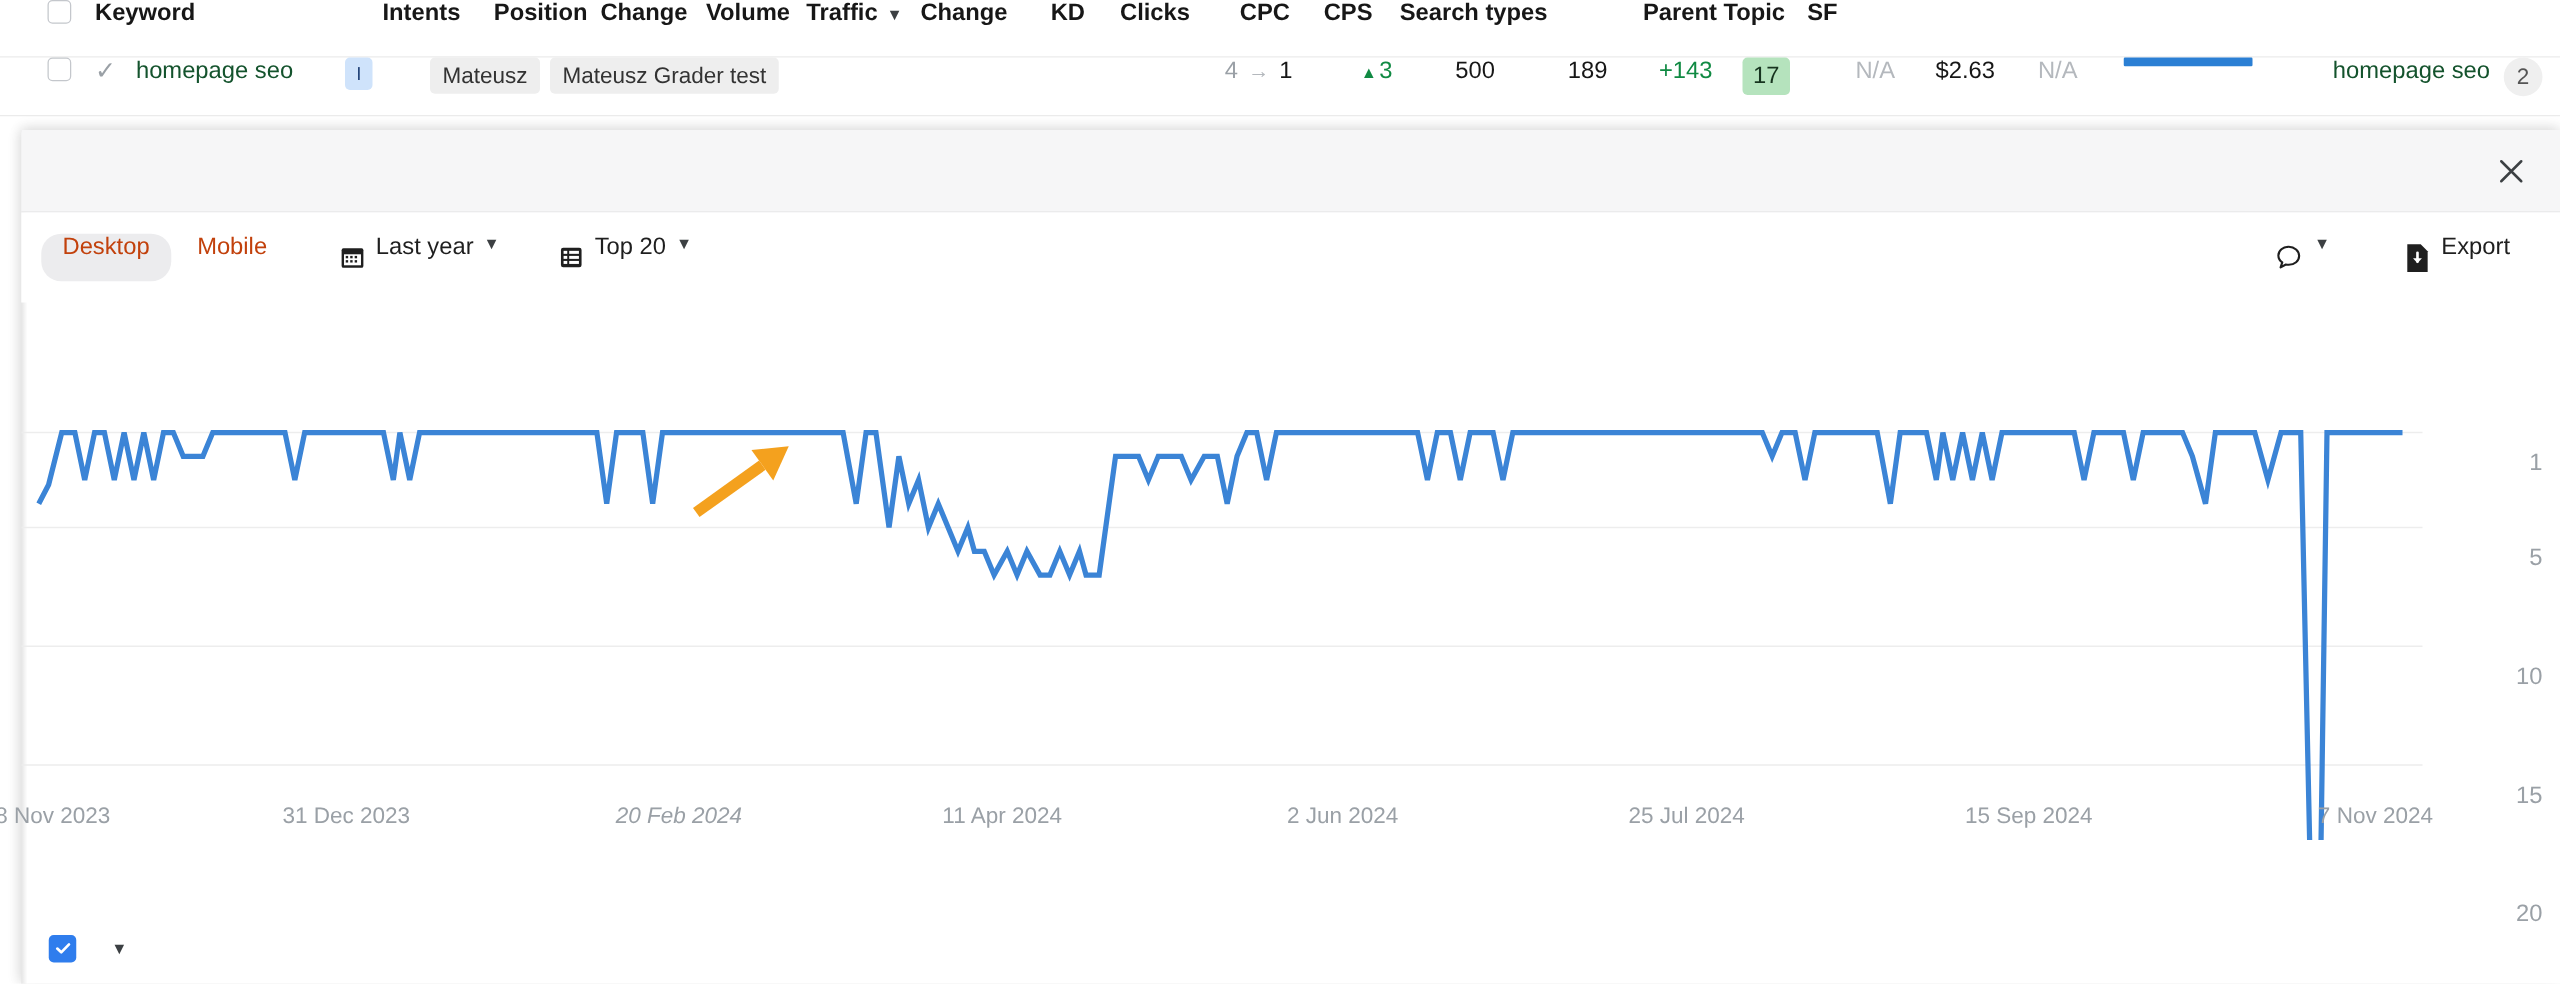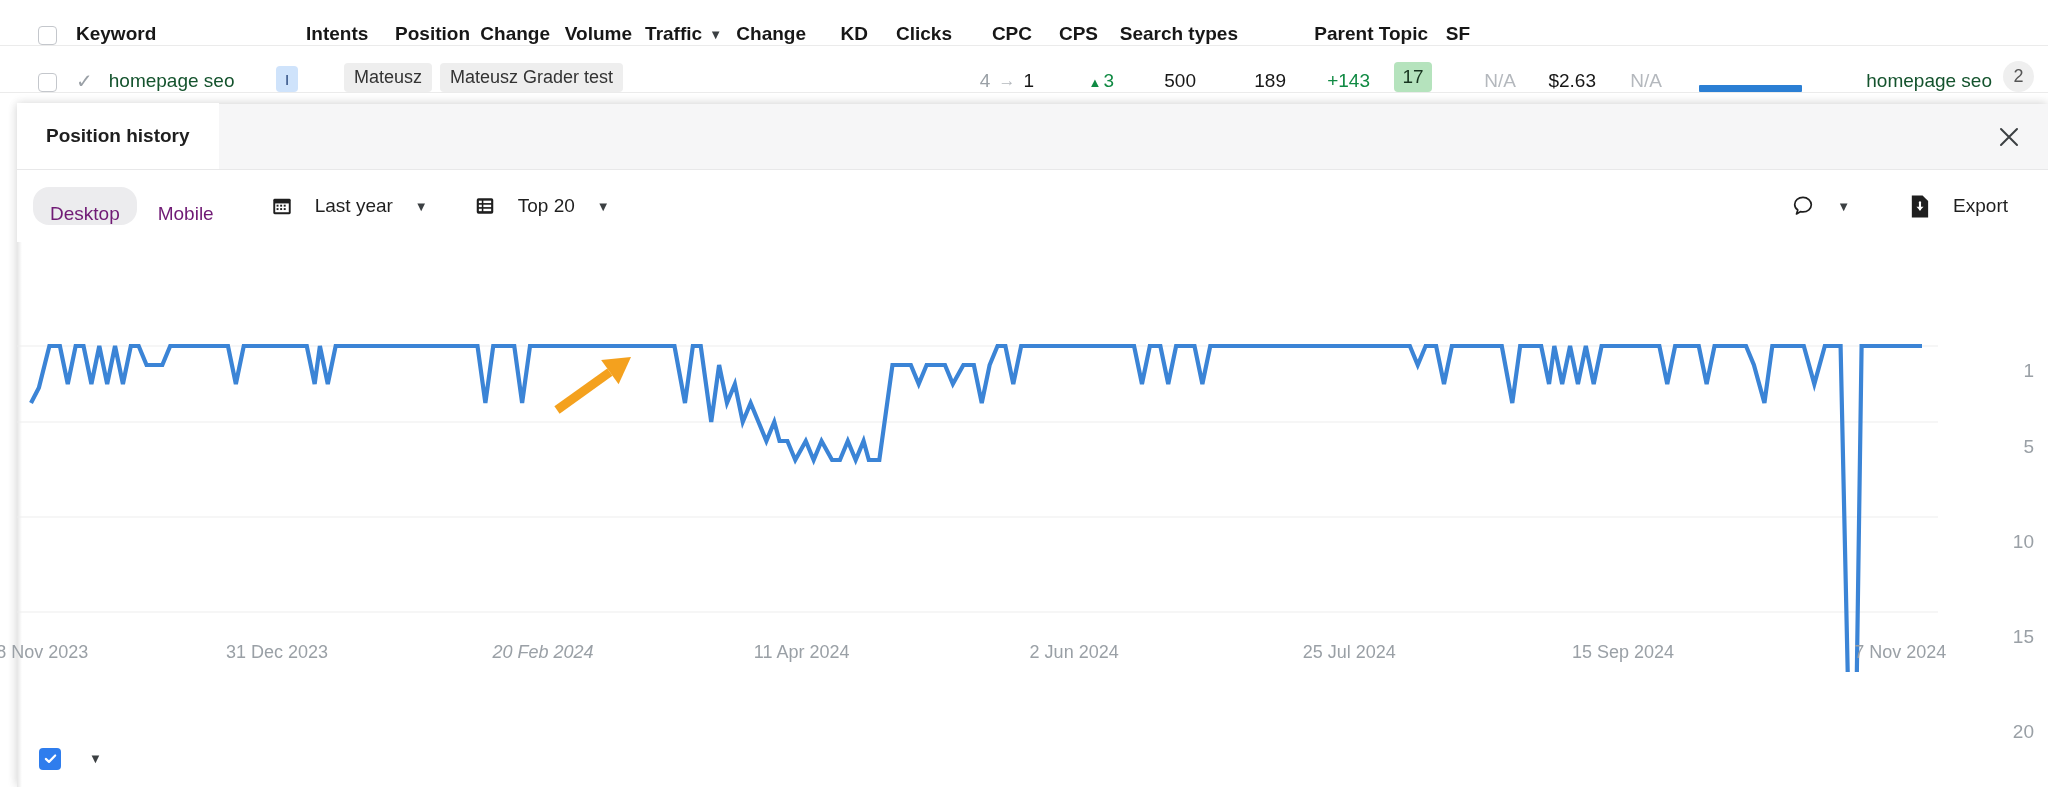--- a/index.html
+++ b/index.html
@@ -9,21 +9,21 @@
     background: #ffffff;
     font-family: "Liberation Sans", sans-serif;
     -webkit-font-smoothing: antialiased;
     overflow: hidden;
   }
   #root { position: relative; width: 2048px; height: 787px; background:#ffffff; }
 
   
   .kw-table { position:absolute; left:0; top:0; width:2048px; }
   .kw-row {
-    display:flex; align-items:flex-end;
+    display:flex; align-items:flex-start;
     height:47px;
     padding-left:38px;
     font-size:19px;
     color:#171717;
     white-space:nowrap;
   }
   .kw-head {
     font-weight:700;
     border-bottom:1px solid #ebebeb;
     height:46px;
@@ -117,27 +117,27 @@
     cursor:pointer;
   }
 
   
   .toolbar {
     position:relative; height:72px; display:flex; align-items:center;
     padding:0 18px 0 16px;
     background:#ffffff;
   }
   .seg {
-    display:inline-flex; align-items:flex-end; height:38px;
-    border-radius:16px; padding:0 17px; font-size:19px; color:#701a75;
+    display:inline-flex; align-items:flex-start; height:38px;
+    border-radius:16px; padding:0 17px; font-size:19px; color:#c2410c;
     cursor:pointer; margin-right:4px;
   }
   .seg.active { background:#ececee; }
   .tool-btn {
-    display:inline-flex; align-items:center; gap:22px;
+    display:inline-flex; gap:8px;
     height:38px; padding:0 12px; font-size:19px; color:#1f1f1f;
     cursor:pointer; margin-left:14px;
   }
   .caret { font-size:13px; color:#3c4043; }
   .spacer { flex:1 1 auto; }
 
   .ico { display:inline-flex; align-items:center; justify-content:center; }
 
   
   .chart-wrap { position:relative; height:420px; margin:0 0 0 0; }
@@ -237,23 +237,20 @@
       <div class="cell c-sf">
         <span class="sf-badge">2</span>
       </div>
     </div>
   </div>
 
   <div class="panel">
     <div class="panel-left-edge"></div>
 
     <div class="tabbar">
-      <div class="tab active">
-        <span>Position history</span>
-      </div>
       <div class="close-x">
         <svg width="24" height="24" viewBox="0 0 24 24" aria-hidden="true">
           <path d="M4 4 L20 20 M20 4 L4 20" stroke="#3c4043" stroke-width="2" stroke-linecap="round" fill="none"></path>
         </svg>
       </div>
     </div>
 
     <div class="toolbar">
       <div class="seg active">
         <span>Desktop</span>

